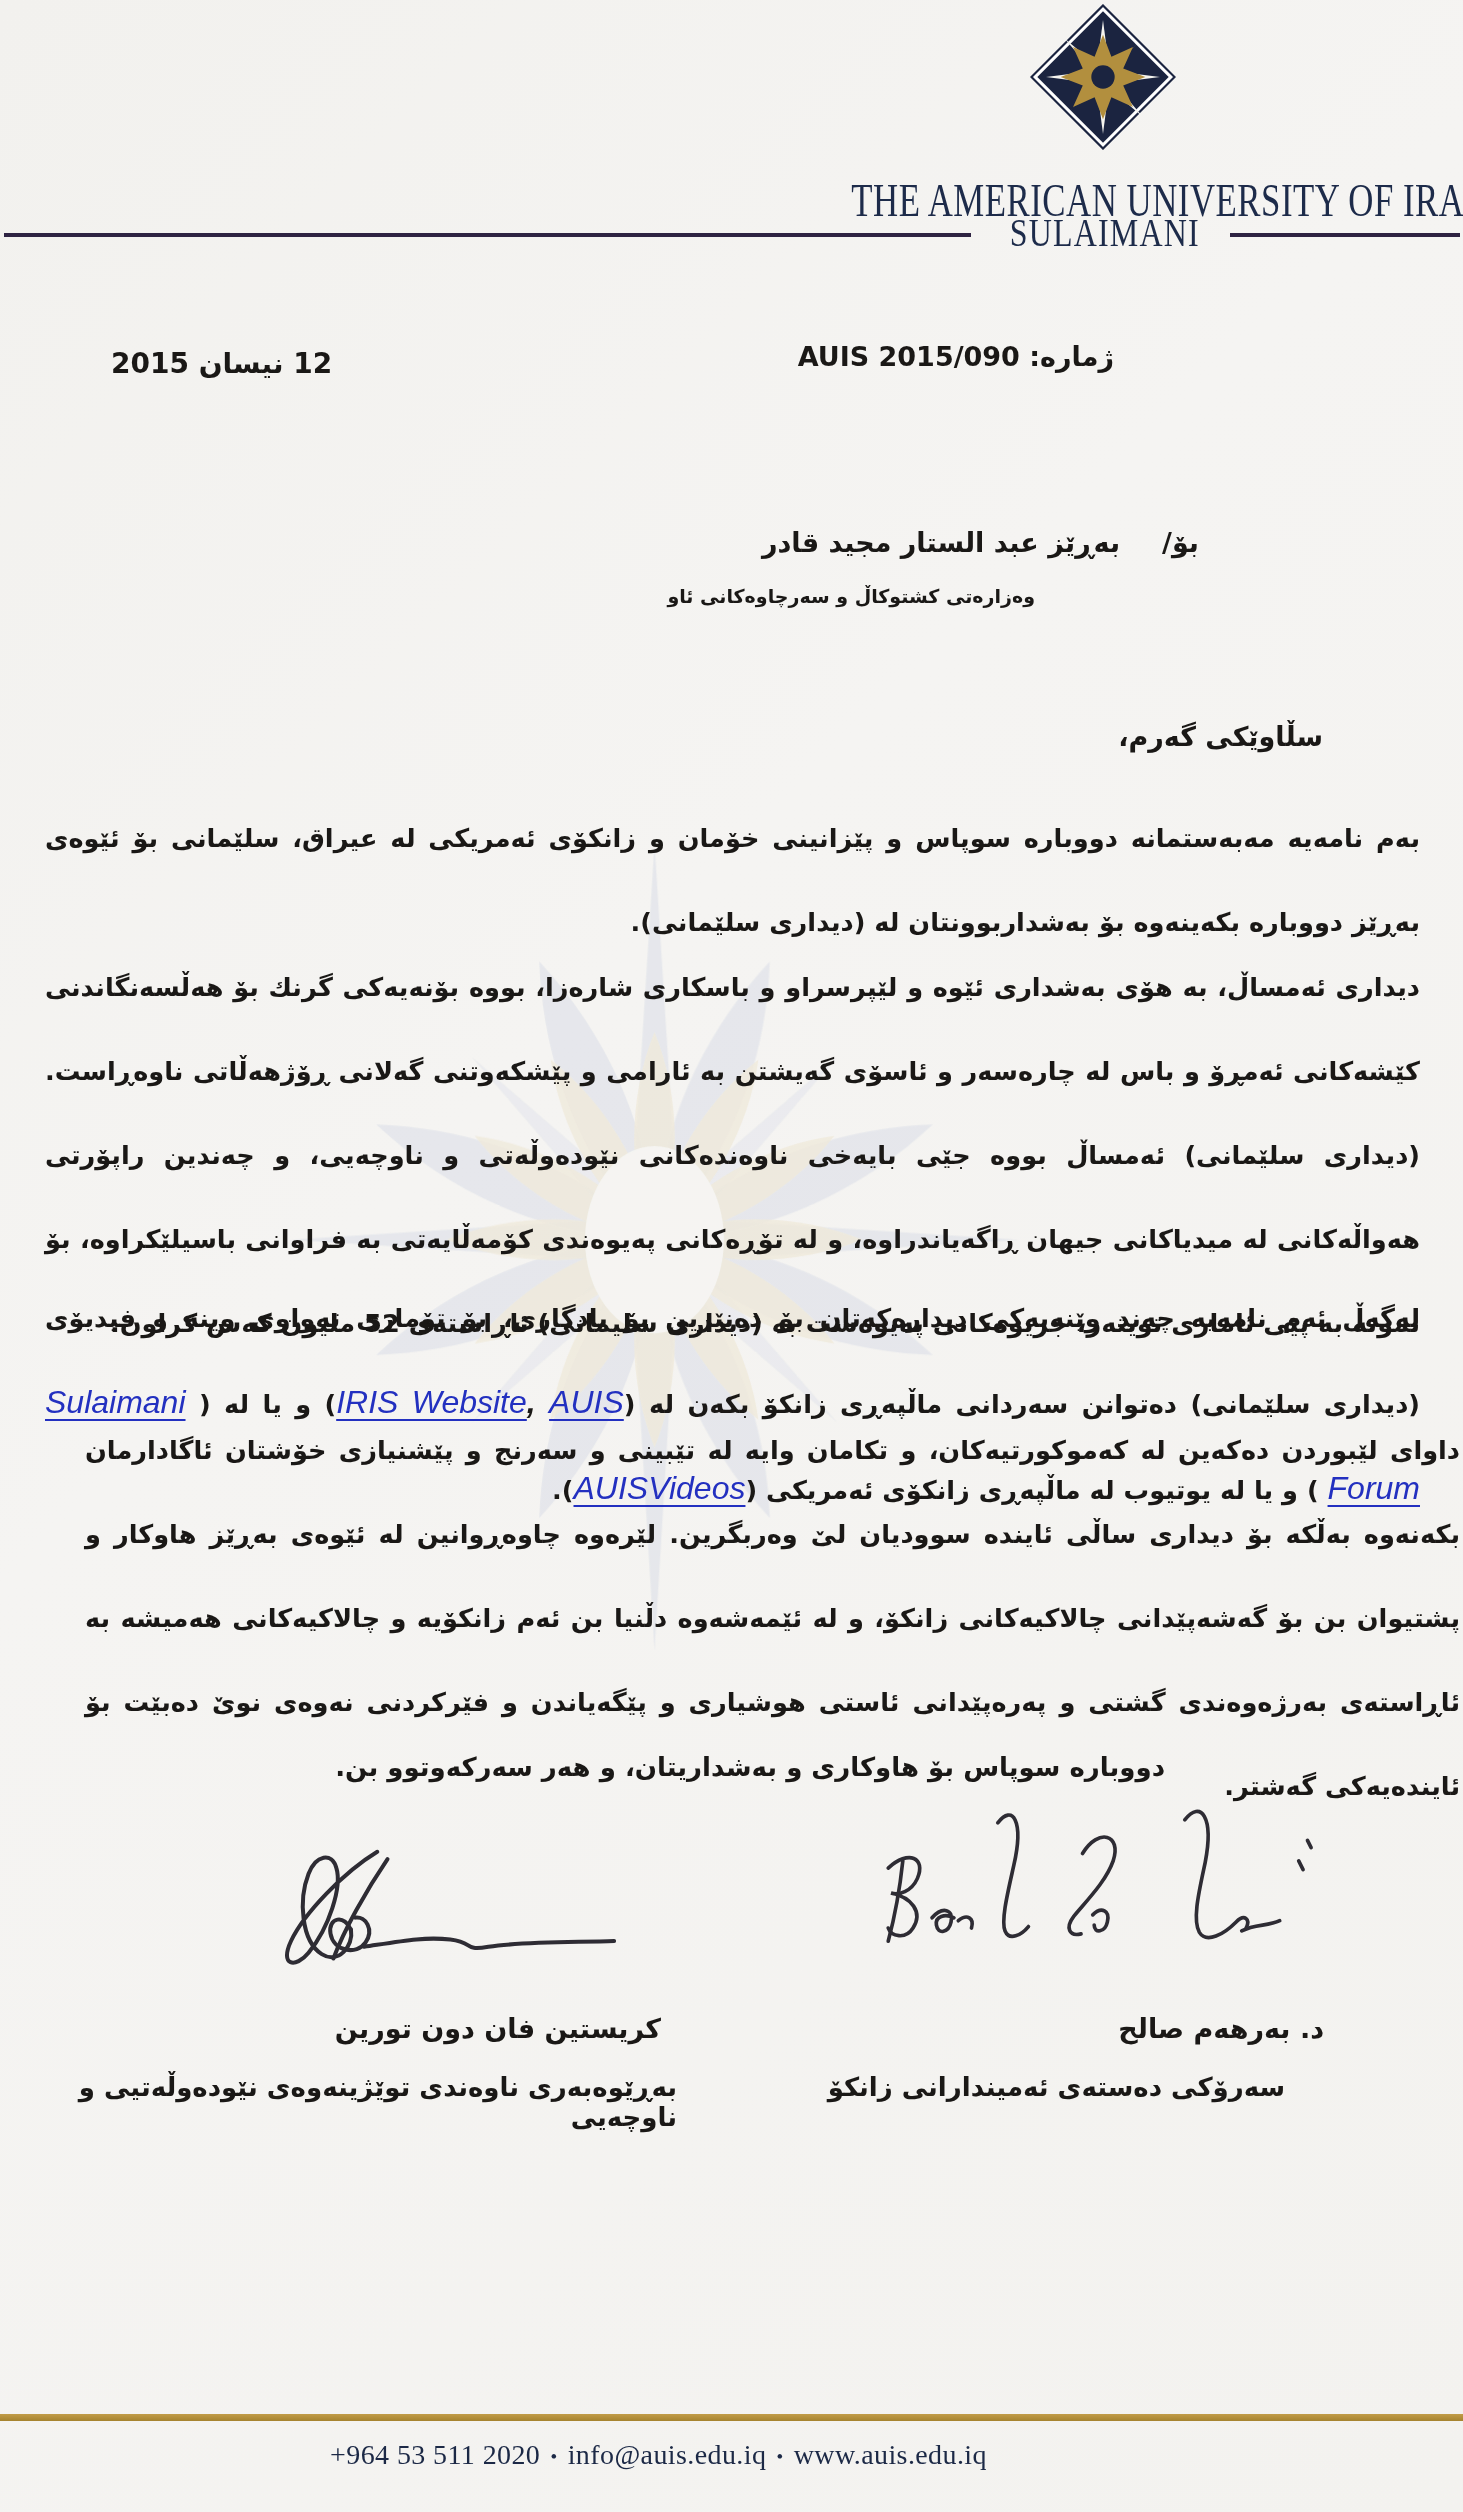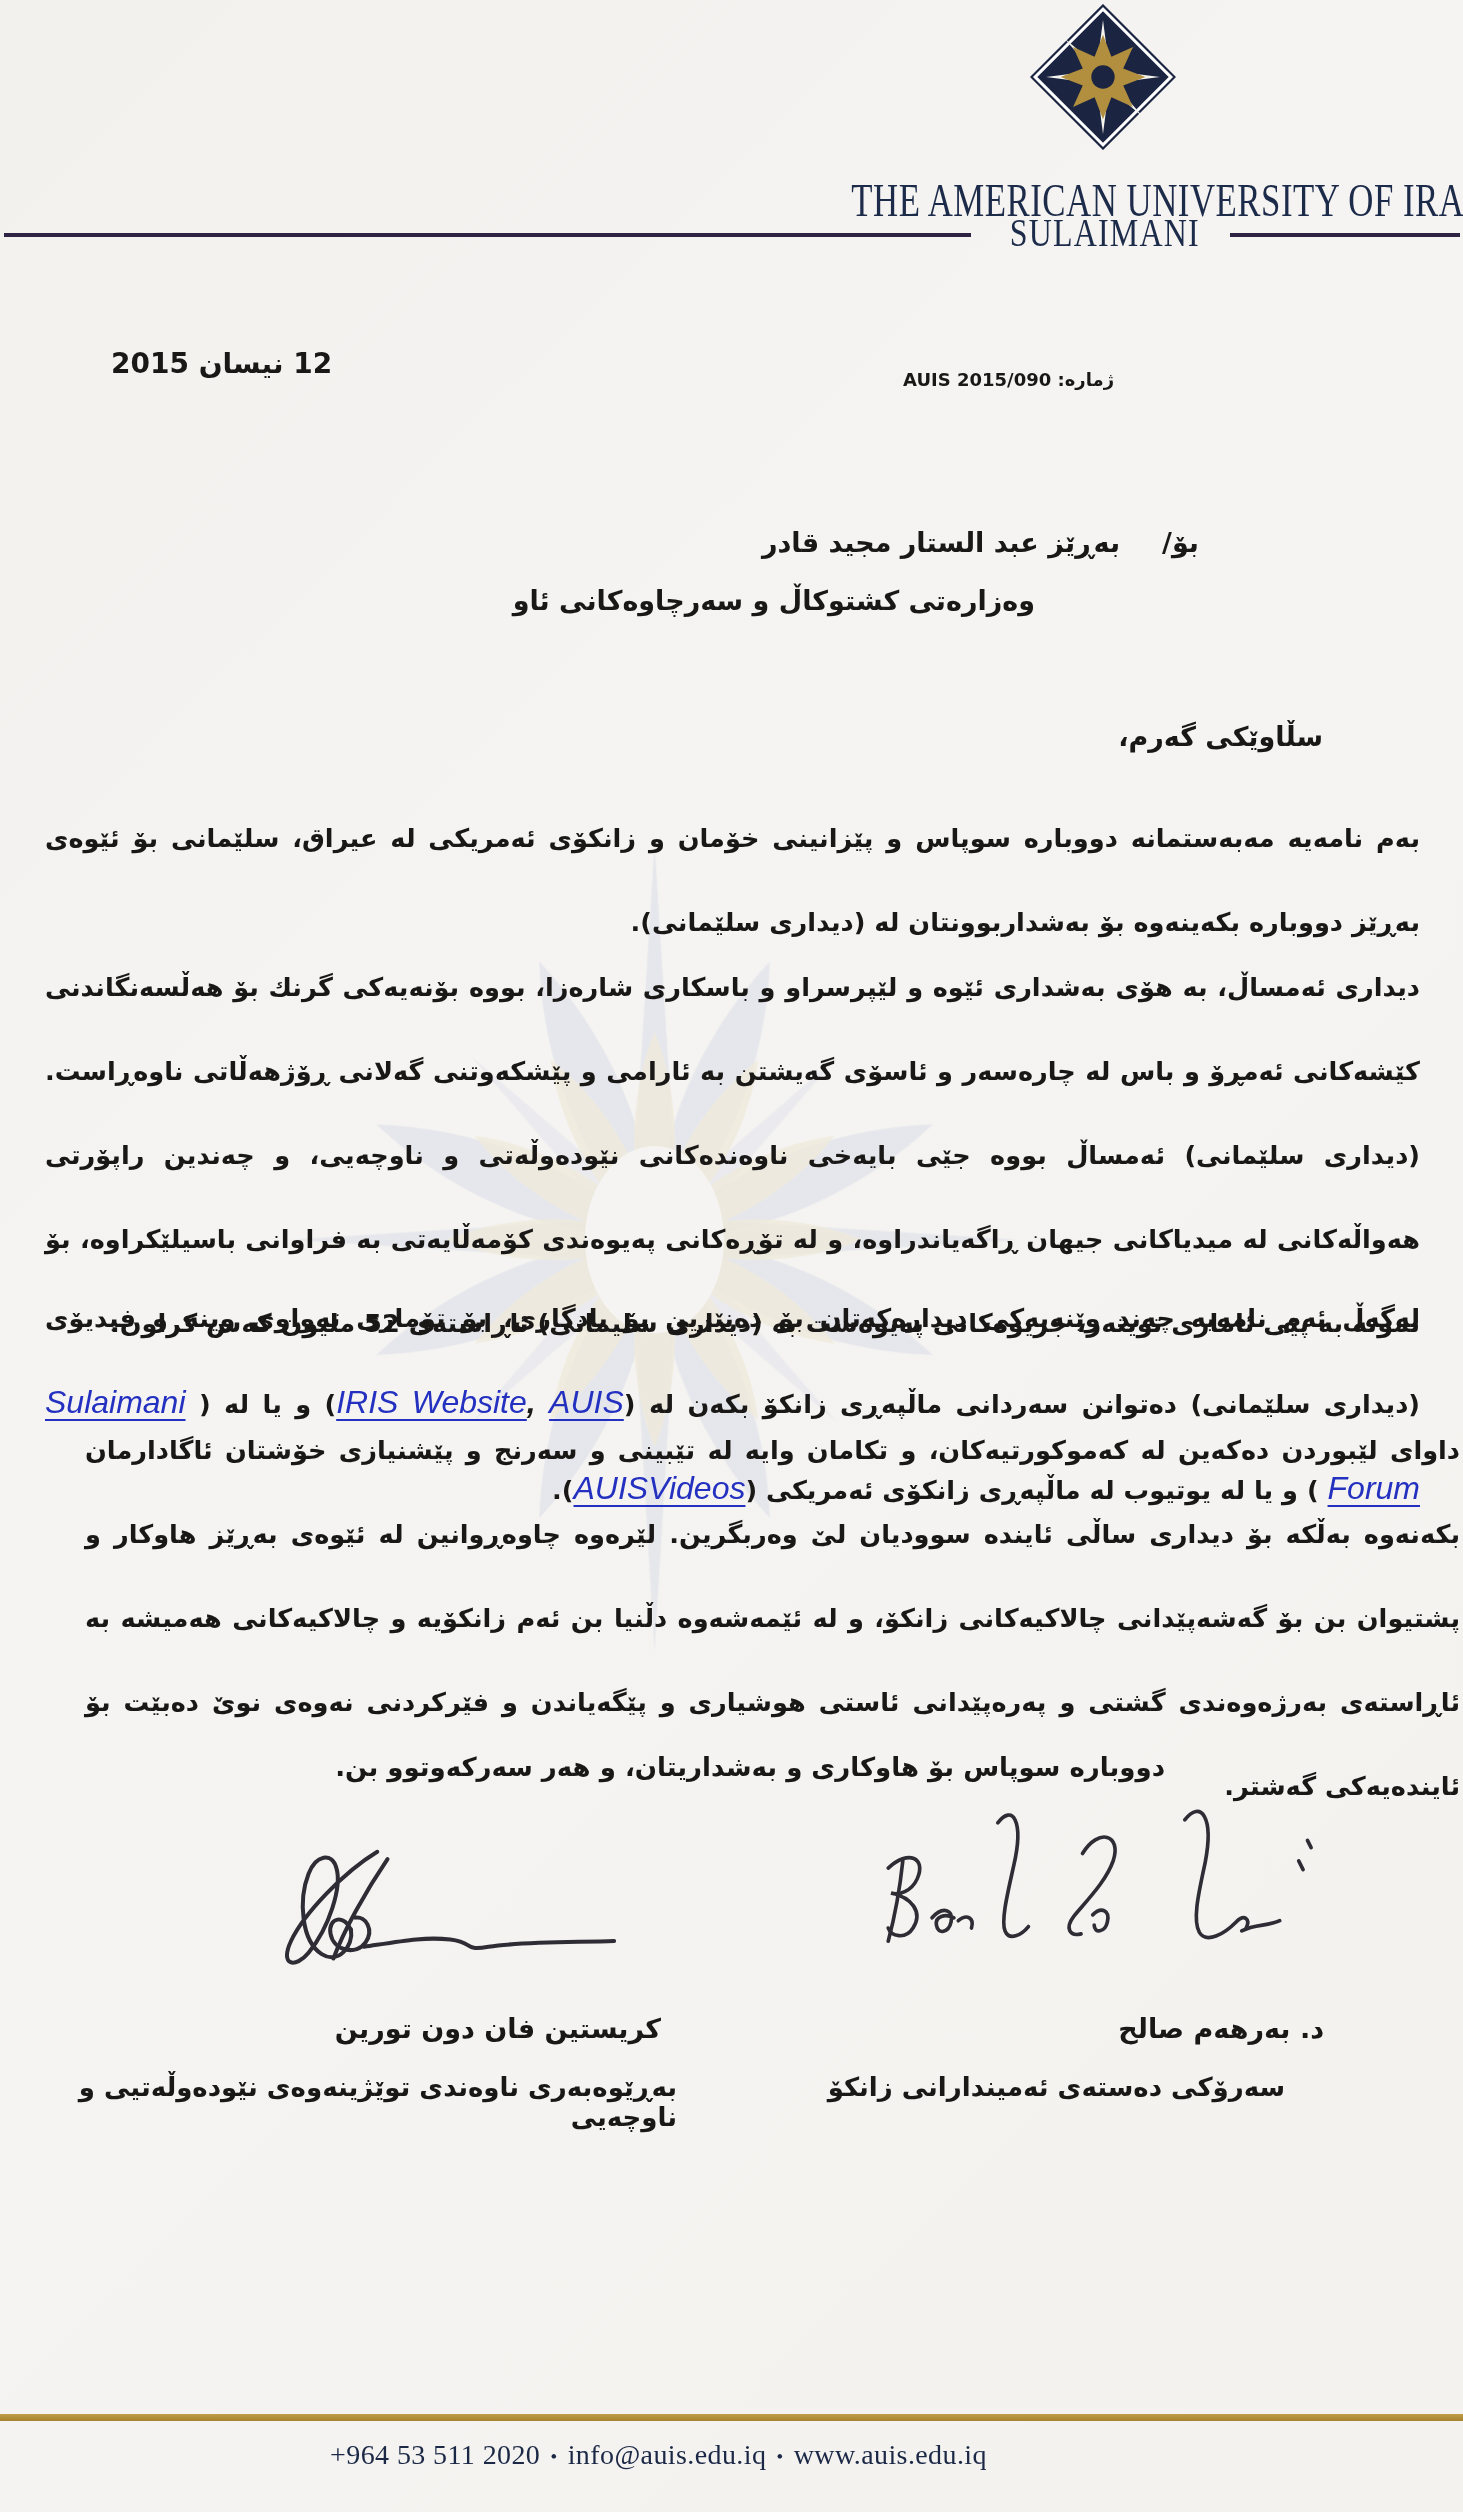--- a/index.html
+++ b/index.html
@@ -35,27 +35,27 @@
   .campus-name > span { display: inline-block; transform: scaleX(0.78); transform-origin: center; }
 
   .header-rule { position: absolute; top: 233px; height: 3.7px; background: #2e2342; }
   .header-rule.left  { left: 4.4px;    width: 967px; }
   .header-rule.right { left: 1230px; width: 230px;  }
 
   
   .rtl { direction: rtl; unicode-bidi: embed; font-family: "DejaVu Sans", sans-serif;
          font-weight: bold; color: #1a1816; }
 
-  .ref-line  { position: absolute; right: 349px; top: 341px; font-size: 18px; margin-top: 28px; }
+  .ref-line  { position: absolute; right: 349px; top: 341px; font-size: 27px; }
   .date-line { position: absolute; left: 111px;  top: 347px; font-size: 28px; direction: rtl;
                font-family: "DejaVu Sans", sans-serif; font-weight: bold; color: #1a1816; }
 
   .recipient-row { position: absolute; right: 264px; top: 527px; display: flex;
                    direction: rtl; gap: 42px; font-size: 27px; }
-  .recipient-org { position: absolute; right: 428px; top: 585px; font-size: 27px; }
+  .recipient-org { position: absolute; right: 428px; top: 585px; font-size: 19px; }
 
   .greeting { position: absolute; right: 140px; top: 721px; font-size: 27px; }
 
   .para {
     position: absolute; left: 45px; width: 1375px;
     direction: rtl; text-align: justify;
     font-size: 25.6px; font-weight: bold; line-height: 84px; color: #1a1816;
     font-family: "DejaVu Sans", sans-serif;
   }
   .para-1 { top: 796px; }

